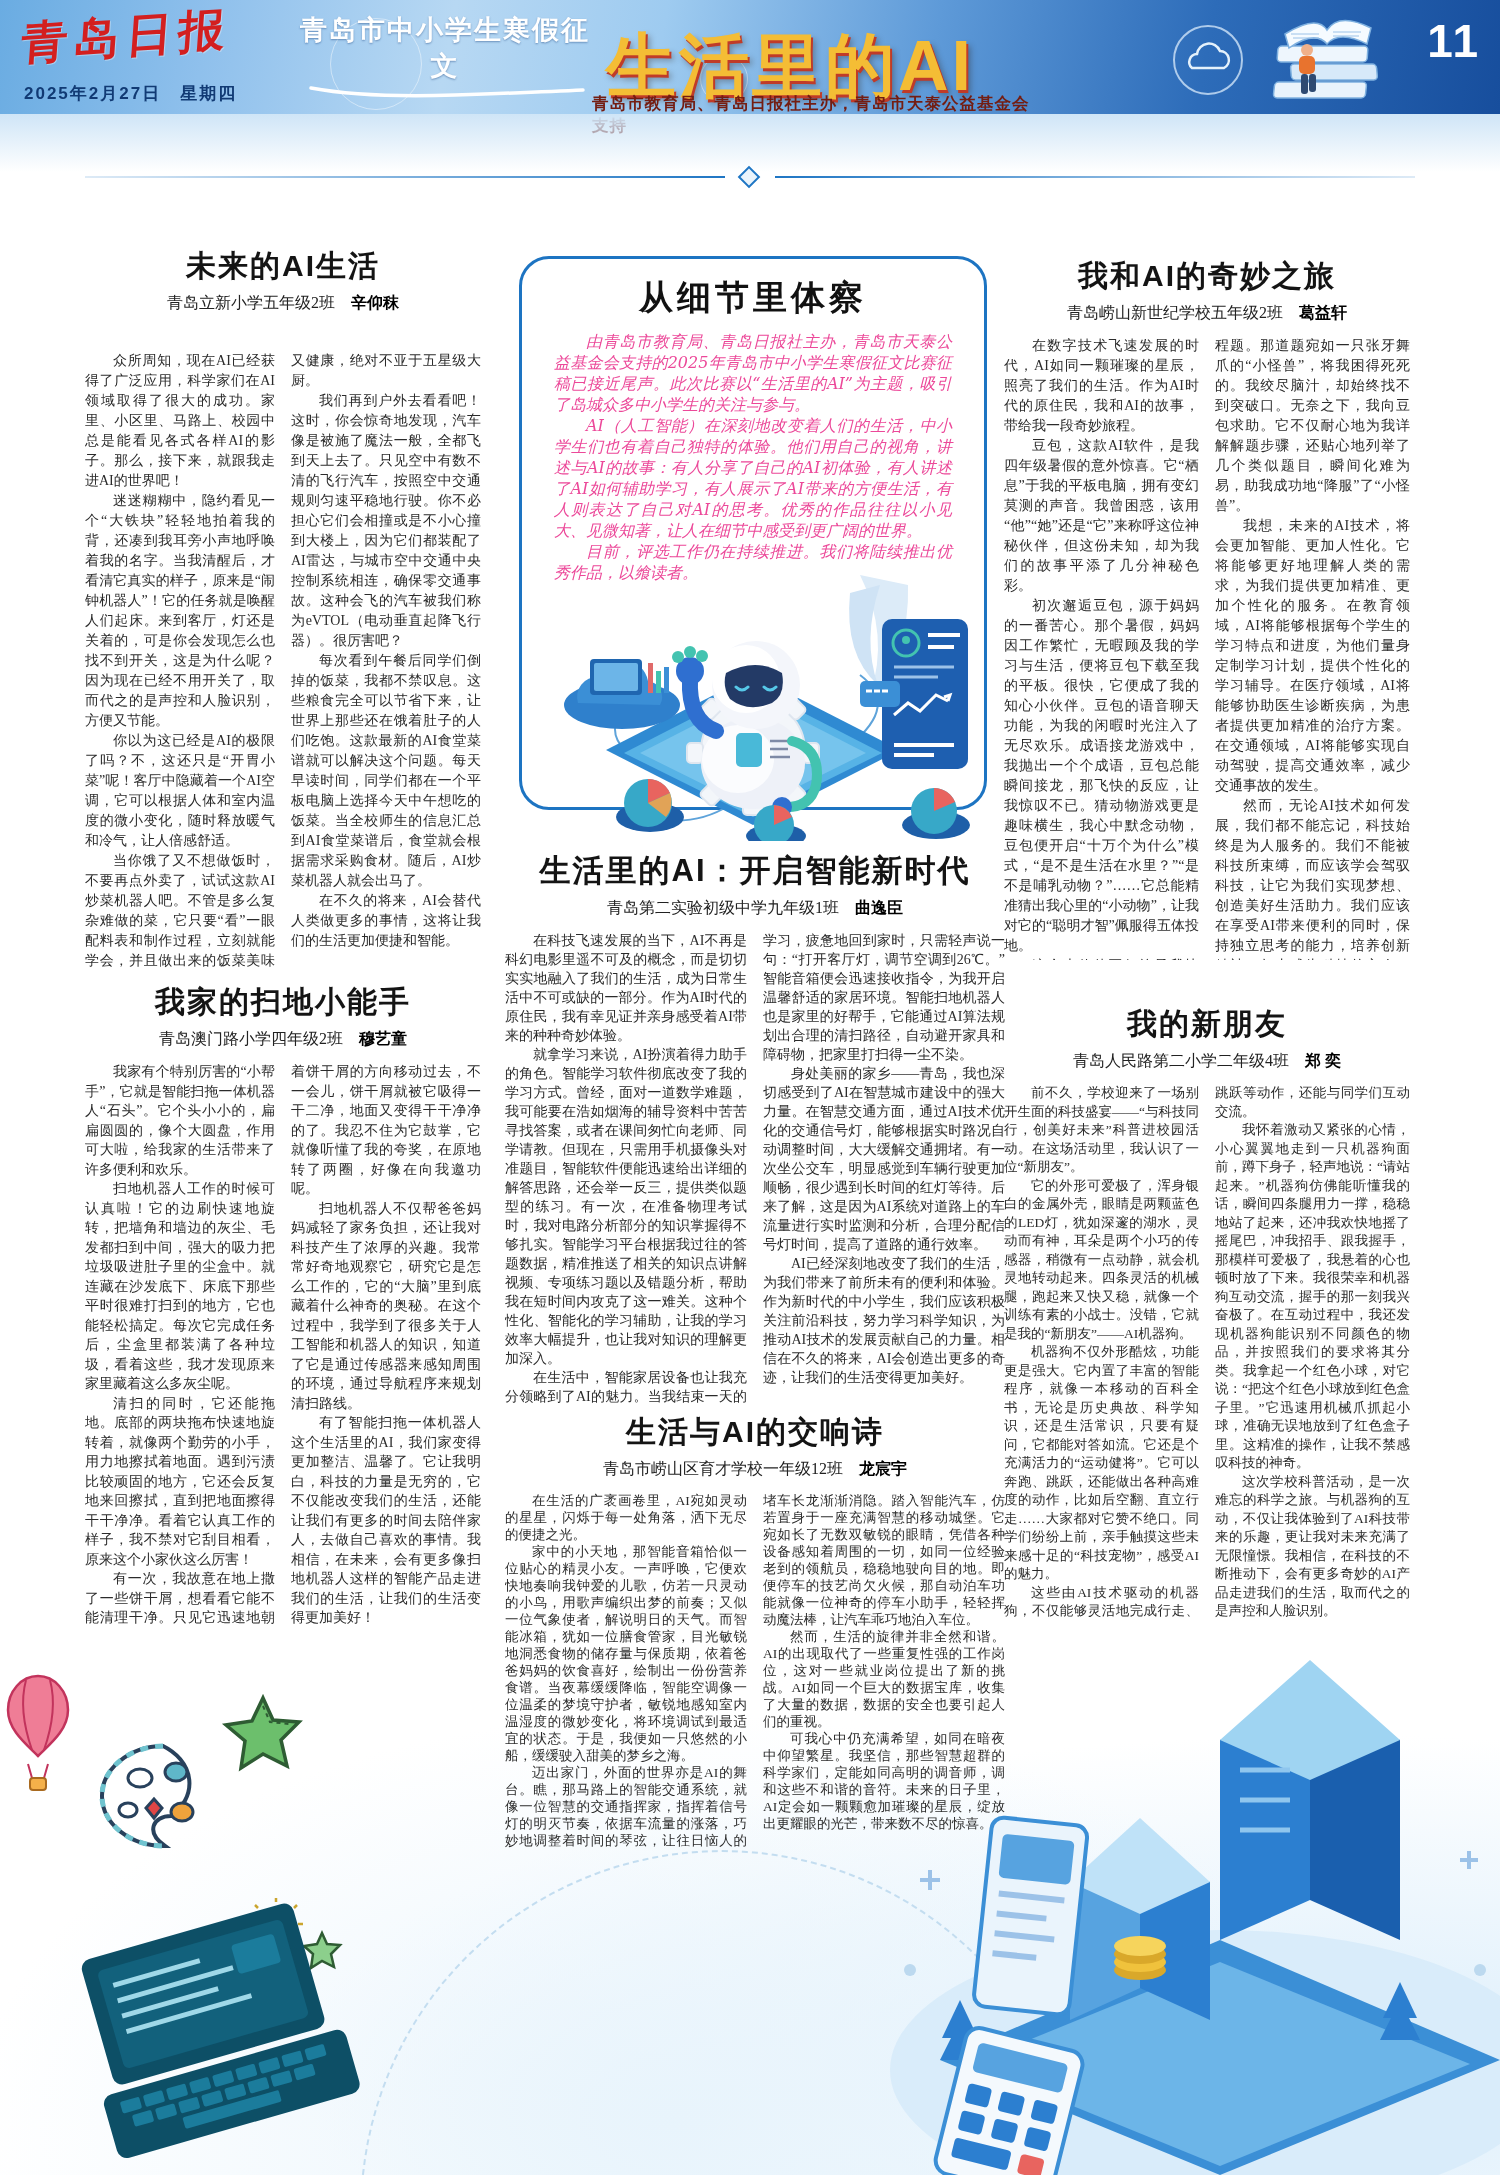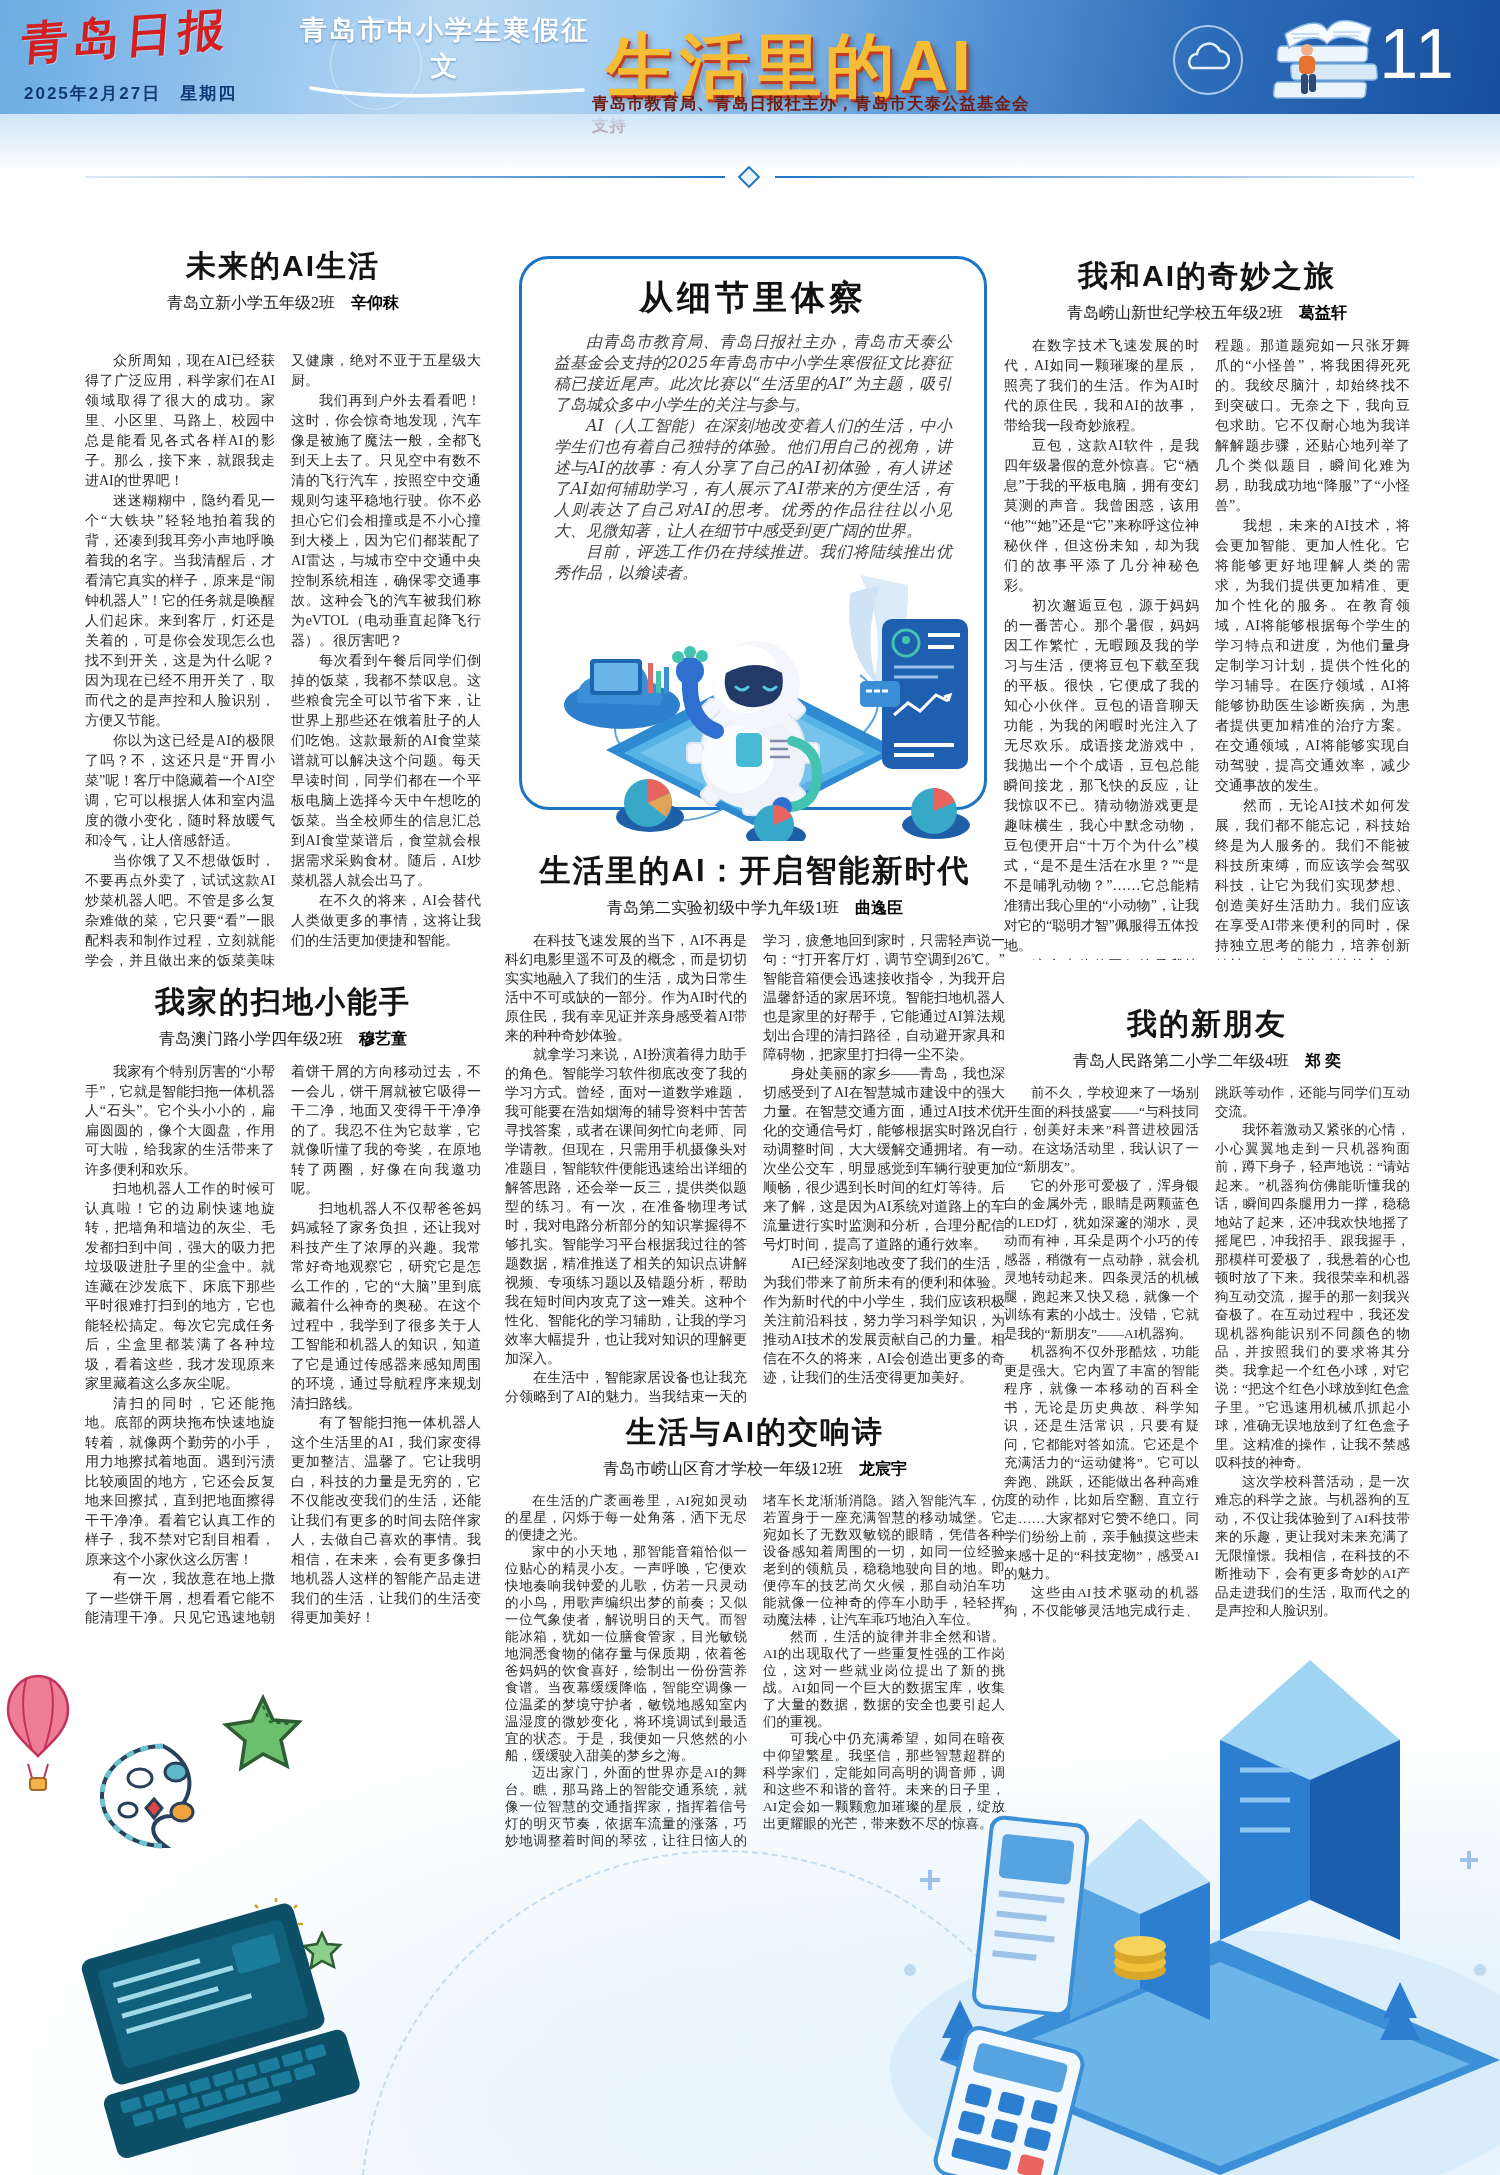--- a/index.html
+++ b/index.html
@@ -15,21 +15,21 @@
   .masthead{position:absolute;left:22px;top:6px;font-family:"DejaVu Serif",serif;font-weight:900;
     font-size:46px;color:#d31f1f;transform:skewX(-8deg) rotate(-4deg);letter-spacing:6px;
     text-shadow:1px 1px 0 rgba(255,255,255,.35);}
   .date-line{position:absolute;left:24px;top:82px;font-size:17px;font-weight:bold;color:#113a74;letter-spacing:2px;}
   .slogan-wrap{position:absolute;left:300px;top:12px;width:290px;text-align:center;}
   .slogan{font-size:27px;font-weight:900;color:#ffffff;letter-spacing:2px;text-shadow:0 1px 2px rgba(20,60,120,.45);}
   .swoosh{display:block;margin:2px auto 0;}
   .main-title{position:absolute;left:606px;top:20px;font-size:70px;font-weight:900;color:#f4bd35;
     letter-spacing:3px;text-shadow:2px 3px 0 #c03b28,4px 5px 6px rgba(40,20,10,.35);font-family:"Liberation Sans",sans-serif;}
   .organizer{position:absolute;left:592px;top:93px;width:440px;font-size:16.5px;font-weight:bold;color:#731d12;letter-spacing:1px;}
-  .page-number{position:absolute;right:44px;top:14px;font-size:70px;font-weight:400;color:#ffffff;letter-spacing:2px;}
+  .page-number{position:absolute;right:20px;top:14px;font-size:46px;font-weight:700;color:#ffffff;letter-spacing:2px;}
   .hdr-books{position:absolute;left:1255px;top:4px;}
   .hdr-cloud{position:absolute;left:1170px;top:22px;}
 
   
   .divider{position:absolute;left:85px;top:168px;width:1330px;height:18px;}
   .dline{position:absolute;top:8px;height:2px;background:linear-gradient(90deg,rgba(31,118,196,.15),#1f76c4);}
   .dline.l{left:0;width:640px;}
   .dline.r{right:0;width:640px;background:linear-gradient(270deg,rgba(31,118,196,.15),#1f76c4);}
   .diamond{position:absolute;left:656px;top:1px;width:12px;height:12px;border:2.5px solid #1f76c4;transform:rotate(45deg);background:#eaf4fc;}
 
@@ -50,21 +50,21 @@
   .a4{left:505px;top:1412px;width:500px;height:446px;}
   .a4 .abody{font-size:13.5px;line-height:17px;}
   .a5{left:1004px;top:256px;width:406px;height:704px;}
   .a5 .abody{font-size:14px;line-height:20px;}
   .a6{left:1004px;top:1004px;width:406px;height:656px;}
   .a6 .abody{font-size:13.5px;line-height:18.5px;}
 
   
   .feature-box{position:absolute;left:519px;top:256px;width:462px;height:548px;border:3.5px solid #1d74c2;border-radius:30px;}
   .ftitle{margin:16px 0 10px;text-align:center;font-size:34px;font-weight:900;color:#111;letter-spacing:4px;}
-  .fintro{padding:0 32px;font-family:"DejaVu Serif",serif;font-style:italic;font-size:16px;line-height:21px;color:#404040;text-align:justify;}
+  .fintro{padding:0 32px;font-family:"DejaVu Serif",serif;font-style:italic;font-size:16px;line-height:21px;color:#ec4899;text-align:justify;}
   .fillus{position:absolute;left:8px;bottom:-34px;width:446px;height:286px;}
 
   
   .deco{position:absolute;}
   .bgwash{left:0;top:1640px;width:1500px;height:535px;
     background:radial-gradient(ellipse at 45% 90%,#e8f4fc 0%,rgba(255,255,255,0) 60%),
                radial-gradient(ellipse at 90% 80%,#dceefb 0%,rgba(255,255,255,0) 55%);}
   .bigdash{left:360px;top:1850px;width:720px;height:720px;border:2px dashed #c3ddf0;border-radius:50%;}
 </style>
 </head>

